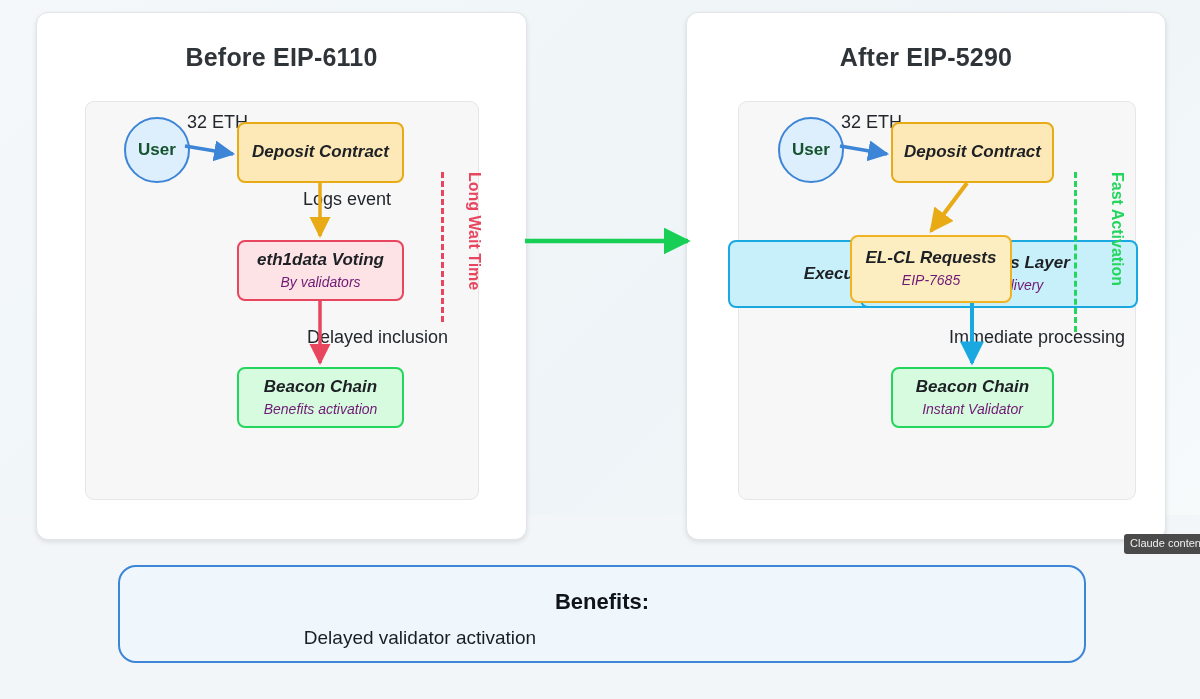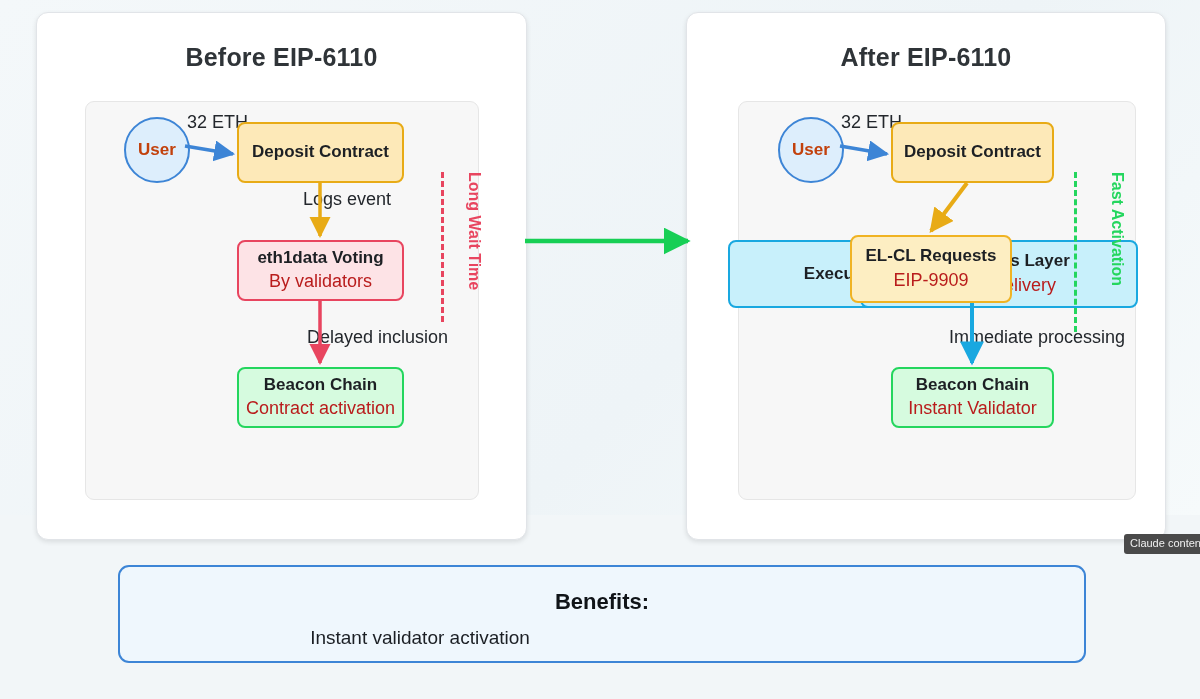--- a/index.html
+++ b/index.html
@@ -24,47 +24,47 @@
 
   
   .inner{position:absolute;background:#f7f7f7;border:1px solid #e6e6e6;
     border-radius:9px;}
   #inner-before{left:84px;top:100px;width:392px;height:397px;}
   #inner-after{left:737px;top:100px;width:396px;height:397px;}
 
   
   .node{position:absolute;box-sizing:border-box;display:flex;
     flex-direction:column;align-items:center;justify-content:center;
-    border-radius:8px;text-align:center;}
+    border-radius:8px;text-align:center;font-style:italic;}
   .node .t1{font-size:17px;font-weight:bold;color:#1d2024;line-height:1.1;}
-  .node .t2{font-size:18px;color:#b91c1c;line-height:1.1;margin-top:5px;}
+  .node .t2{font-size:14px;color:#701a75;line-height:1.1;margin-top:5px;}
 
   .n-orange{background:#fde9b8;border:2.5px solid #e8ab16;}
   .n-red{background:#fde3e6;border:2.5px solid #e8455f;}
   .n-green{background:#d6fbdf;border:2.5px solid #24d65e;}
   .n-cyan{background:#c8f0fb;border:2.5px solid #19a8e0;}
   .n-yellow{background:#fdeec2;border:2.5px solid #f0b323;}
 
   .circle{position:absolute;border-radius:50%;
     background:#ddeefc;border:2.5px solid #3d85d6;
     display:flex;align-items:center;justify-content:center;
-    font-size:17px;font-weight:bold;color:#c2410c;box-sizing:border-box;}
+    font-size:17px;font-weight:bold;color:#14532d;box-sizing:border-box;}
 
   .edge-label{position:absolute;font-size:18px;color:#23272c;white-space:nowrap;}
   .vdash{position:absolute;border-left-style:dashed;}
 
   .vtext{position:absolute;font-size:16px;font-weight:bold;white-space:nowrap;
     transform-origin:0 0;}
 
   svg.lay{position:absolute;left:0;top:0;width:1200px;height:699px;
     pointer-events:none;overflow:visible;}
 
   
   #benefits{position:absolute;left:118px;top:565px;width:968px;height:98px;
-    background:#eff7fd;border:2px solid #3d85d6;border-radius:11px;
+    background:#eff7fd;border:2px solid #3d85d6;border-radius:18px;
     box-sizing:border-box;}
   #benefits-title{position:absolute;left:0;right:0;top:22px;text-align:center;
     font-size:22px;font-weight:bold;color:#101418;}
   .benefit-item{position:absolute;top:60px;font-size:19px;color:#1b1f24;
     text-align:center;}
   #benefit-0{left:120px;width:360px;}
   #benefit-1{left:500px;width:440px;}
 
   
   #tooltip{position:absolute;left:1124px;top:534px;height:20px;
@@ -96,28 +96,28 @@
 
   <div class="node n-red" style="left:237px;top:240px;width:167px;height:61px;">
     <div class="t1">eth1data Voting</div>
     <div class="t2">By validators</div>
   </div>
 
   <div class="edge-label" style="left:307px;top:327px;">Delayed inclusion</div>
 
   <div class="node n-green" style="left:237px;top:367px;width:167px;height:61px;">
     <div class="t1">Beacon Chain</div>
-    <div class="t2">Contract activation</div>
+    <div class="t2">Benefits activation</div>
   </div>
 
   <div class="vdash" style="left:441px;top:172px;height:150px;border-left-width:3px;border-left-color:#e8455f;"></div>
   <div class="vtext" id="lw-text" style="left: 483px; top: 172px; color: rgb(232, 69, 95); transform: rotate(90deg);">Long Wait Time</div>
 
   <div class="panel" id="panel-after">
-    <div class="panel-title">After EIP-6110</div>
+    <div class="panel-title">After EIP-5290</div>
     <div class="inner" id="inner-after" style="left:51px;top:88px;width:396px;height:397px;"></div>
   </div>
 
   <div class="circle" id="user-after" style="left:778px;top:117px;width:66px;height:66px;">
     <span>User</span>
   </div>
 
   <div class="edge-label" style="left:841px;top:112px;">32 ETH</div>
 
   <div class="node n-orange" style="left:891px;top:122px;width:163px;height:61px;">
@@ -131,21 +131,21 @@
   <div class="node n-cyan" style="left:860px;top:240px;width:278px;height:68px;">
     <div class="t1">Consensus Layer</div>
     <div class="t2">Direct delivery</div>
   </div>
 
   <div class="vdash" style="left:1074px;top:172px;height:160px;border-left-width:3px;border-left-color:#24d65e;"></div>
   <div class="vtext" id="fa-text" style="left: 1126px; top: 172px; color: rgb(36, 214, 94); transform: rotate(90deg);">Fast Activation</div>
 
   <div class="node n-yellow" style="left:850px;top:235px;width:162px;height:68px;z-index:6;">
     <div class="t1">EL-CL Requests</div>
-    <div class="t2">EIP-9909</div>
+    <div class="t2">EIP-7685</div>
   </div>
 
   <div class="edge-label" style="left:949px;top:327px;">Immediate processing</div>
 
   <div class="node n-green" style="left:891px;top:367px;width:163px;height:61px;">
     <div class="t1">Beacon Chain</div>
     <div class="t2">Instant Validator</div>
   </div>
 
   <svg class="lay">
@@ -177,18 +177,18 @@
 
     <line x1="840" y1="146" x2="887" y2="154" stroke="#3d85d6" stroke-width="3.5" marker-end="url(#ah-blue)"></line>
 
     <line x1="967" y1="183" x2="931" y2="231" stroke="#e8ab16" stroke-width="4" marker-end="url(#ah-orange)"></line>
 
     <line x1="972" y1="303" x2="972" y2="363" stroke="#19a8e0" stroke-width="4" marker-end="url(#ah-cyan)"></line>
   </svg>
 
   <div id="benefits">
     <div id="benefits-title">Benefits:</div>
-    <div class="benefit-item" id="benefit-0">Instant validator activation</div>
+    <div class="benefit-item" id="benefit-0">Delayed validator activation</div>
   </div>
 
   <div id="tooltip">Claude conten</div>
 
 </div>
 
 </body></html>

